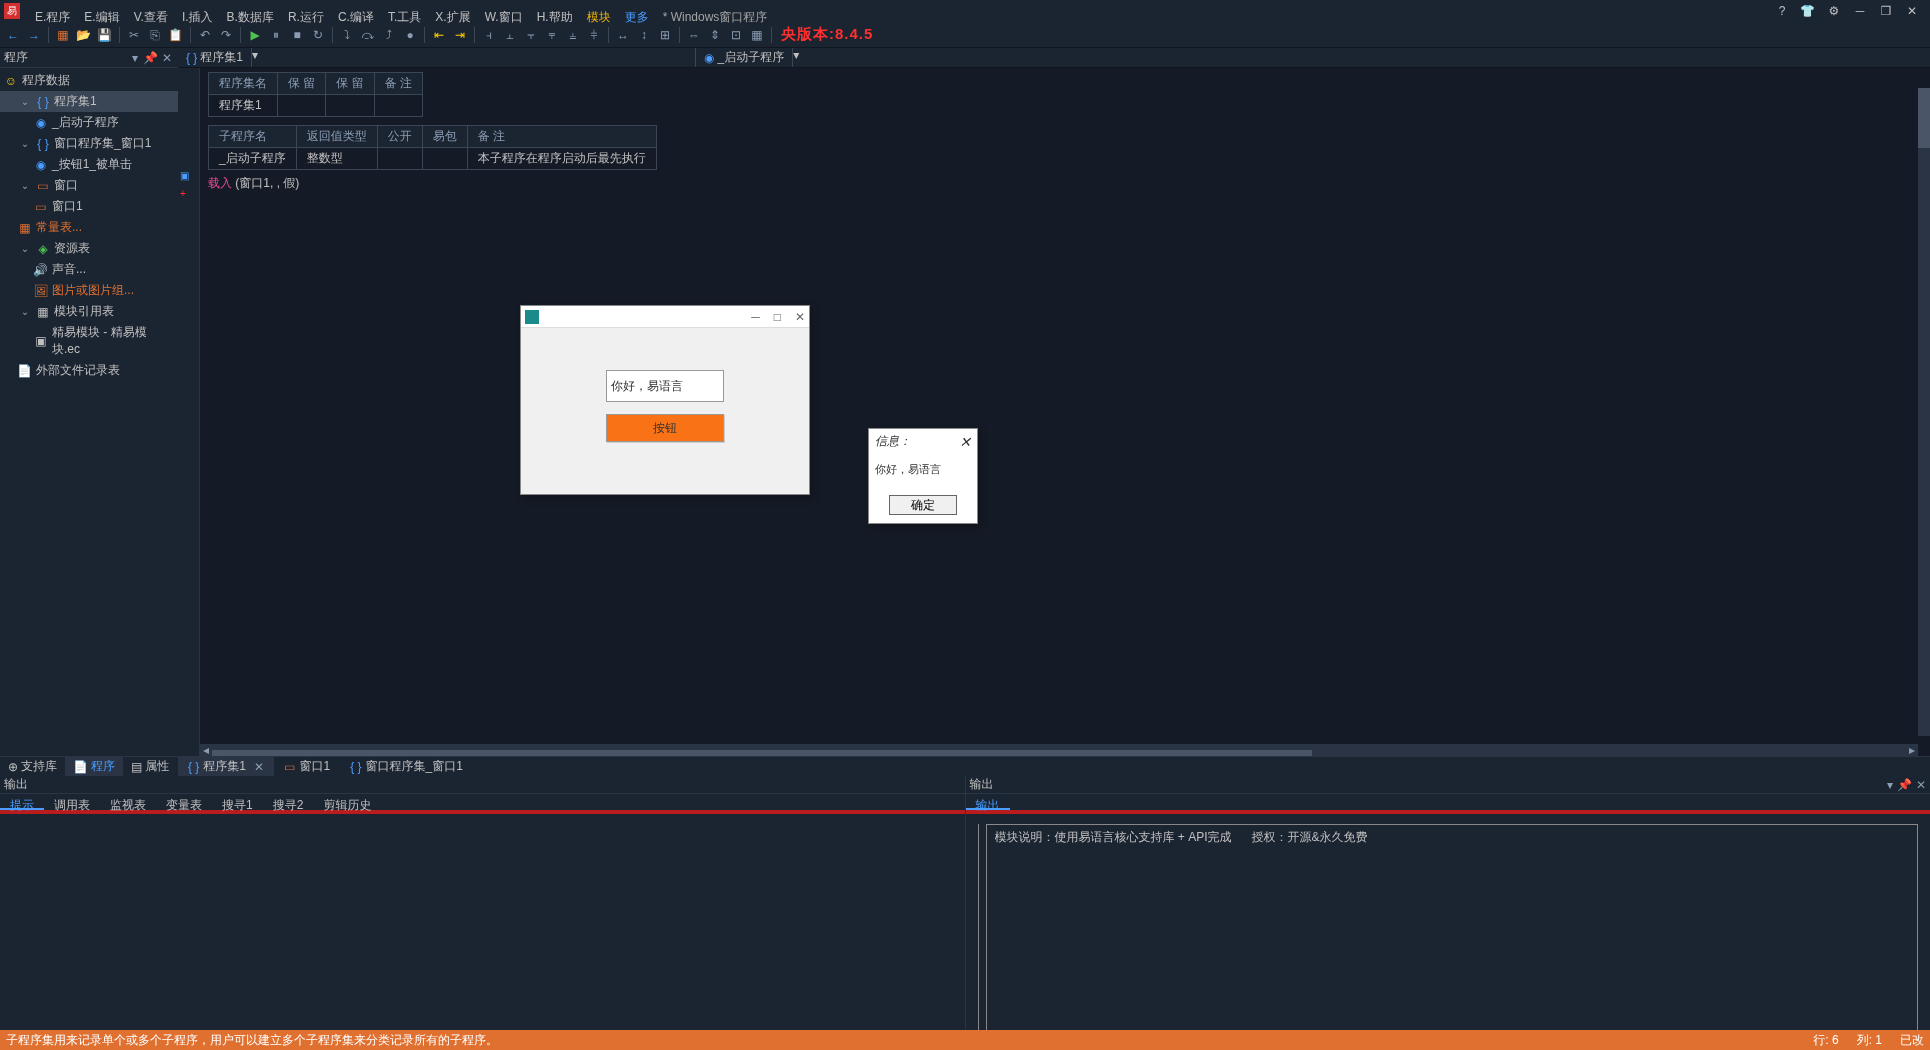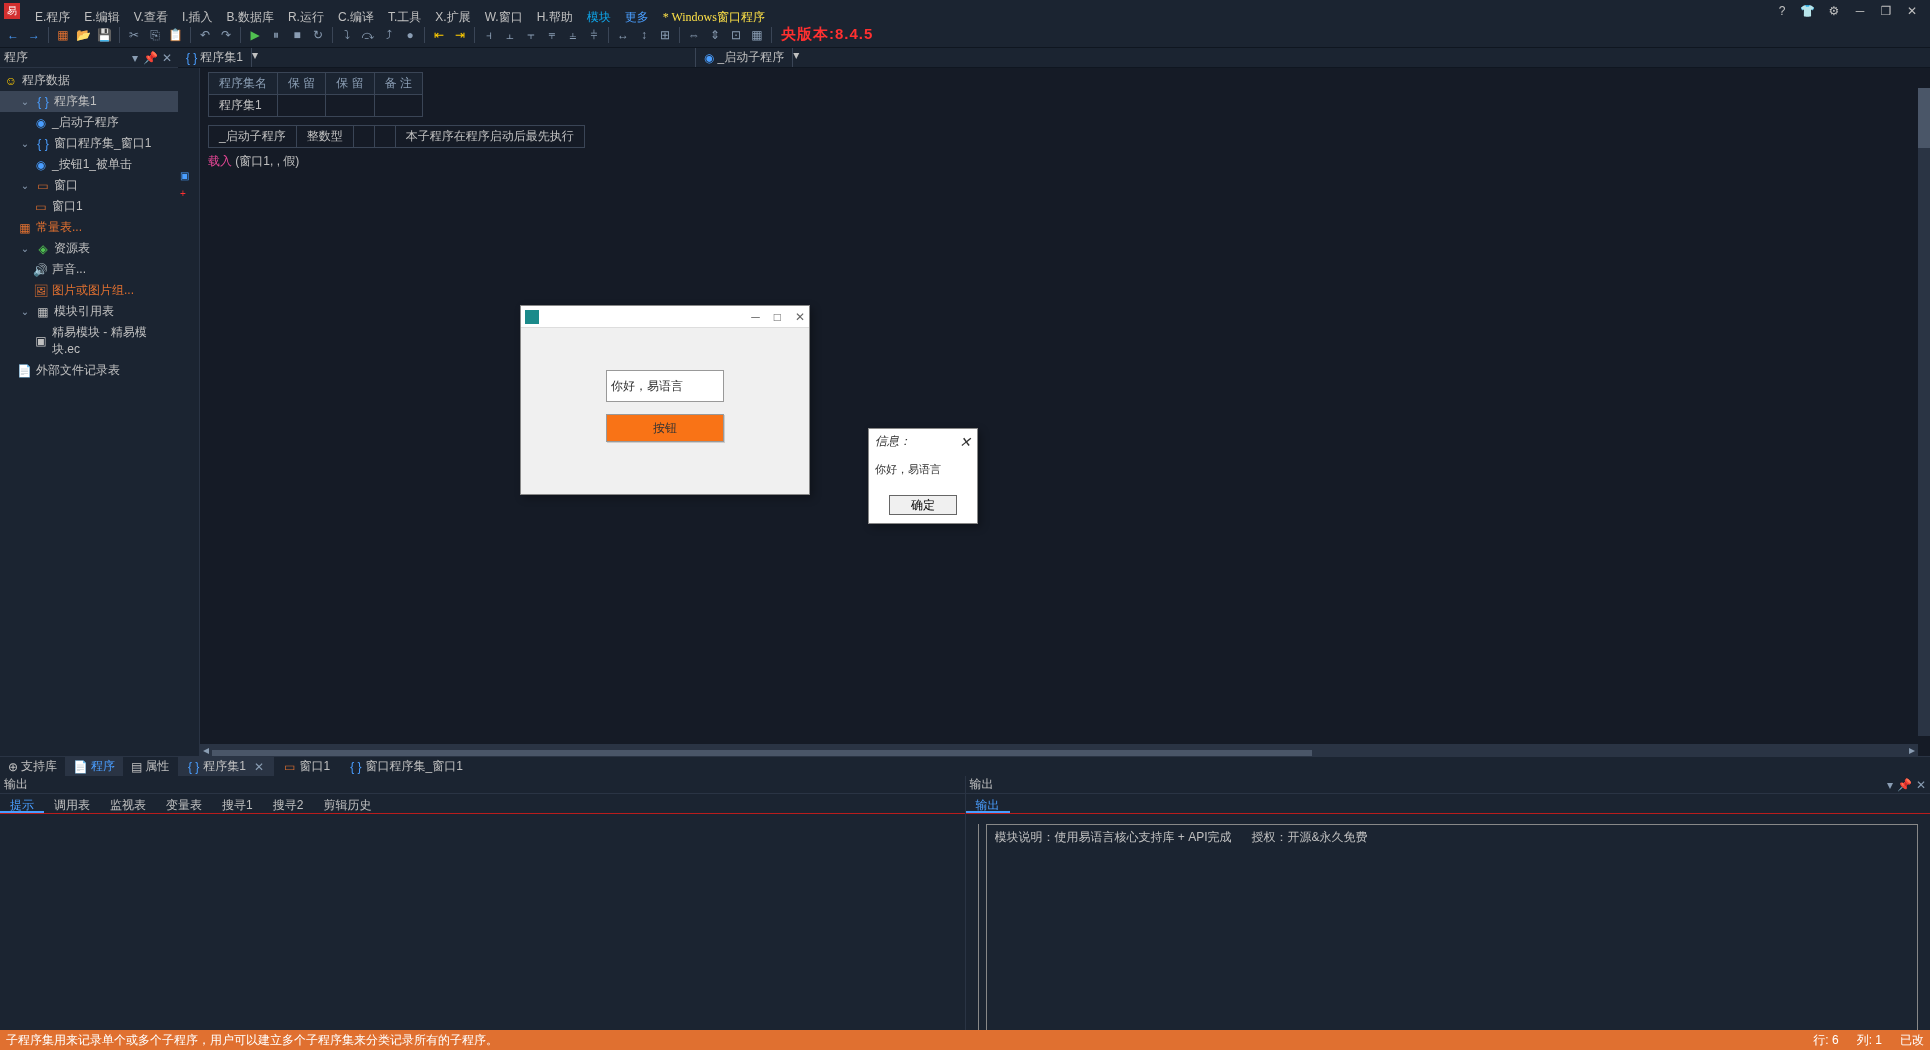--- a/index.html
+++ b/index.html
@@ -2,23 +2,23 @@
 <html><head>
 <meta charset="utf-8">
 <style>
 * { margin: 0; padding: 0; box-sizing: border-box; font-family: "Microsoft YaHei", sans-serif; font-size: 12px; }
 body { background: #1b2431; color: #c0c0c0; width: 1930px; height: 1050px; overflow: hidden; position: relative; }
 
 
 .menubar { height: 22px; background: #1b2431; display: flex; align-items: center; padding-left: 4px; }
 .logo { width: 16px; height: 16px; background: #d32f2f; margin-right: 8px; display:flex; align-items:center; justify-content:center; color:#fff; font-size:10px; }
 .menu-item { padding: 3px 7px; cursor: pointer; margin-top: 12px; }
-.menu-item.module { color: #0ea5e9; }
+.menu-item.module { color: #eab308; }
 .menu-item.more { color: #4a9eff; }
-.menu-item.blue { color: #fde047; font-family: Liberation Serif, serif; }
+.menu-item.blue { color: #a3a3a3; }
 .menubar-right { margin-left: auto; display: flex; gap: 10px; padding-right: 10px; }
 .menubar-right .icon { width: 16px; height: 16px; display: flex; align-items: center; justify-content: center; cursor: pointer; }
 
 
 .toolbar { height: 26px; background: #1b2431; border-bottom: 1px solid #0f1620; display: flex; align-items: center; padding: 0 4px; gap: 3px; }
 .tb-btn { width: 18px; height: 18px; display: flex; align-items: center; justify-content: center; cursor: pointer; color: #8a9db3; }
 .tb-sep { width: 1px; height: 16px; background: #3a4556; margin: 0 2px; }
 .version { color: #ff3030; font-size: 15px; font-weight: bold; margin-left: 4px; letter-spacing: 1px; }
 
 
@@ -106,21 +106,21 @@
 .btab .close { margin-left: 4px; color: #8a9db3; }
 
 
 .output-wrap { display: flex; height: 290px; }
 .output-left { flex: 1; background: #1b2431; display: flex; flex-direction: column; border-right: 1px solid #2a3444;}
 .output-right { flex: 1; background: #1b2431; display: flex; flex-direction: column; }
 .out-header { height: 18px; display: flex; align-items: center; padding: 0 4px; border-bottom: 1px solid #2a3444; }
 .out-header .title { flex: 1; }
 .out-header .btns { display: flex; gap: 4px; }
 .out-header .btns span { cursor: pointer; color: #8a9db3; }
-.out-tabs { display: flex; height: 20px; border-bottom: 1px solid #b91c1c; }
+.out-tabs { display: flex; height: 20px; border-bottom: 4px solid #b91c1c; }
 .out-tab { padding: 3px 10px; cursor: pointer; }
 .out-tab.active { color: #4a9eff; border-bottom: 2px solid #4a9eff; }
 .out-body { flex: 1; overflow: auto; padding: 4px; }
 
 
 .outline-group { position: relative; }
 .outbox { border: 1px solid #888; padding: 4px 8px; margin: 6px 8px 4px 16px; display: flex; gap: 20px; align-items: center; color: #c0c0c0; font-family: Consolas, monospace; font-size: 12px; position: relative; }
 .outbox .seg { flex: 0 0 auto; }
 .outbox .seg.main { width: 400px; overflow: hidden; white-space: nowrap; }
 .vline { position: absolute; left: 8px; top: 0; width: 0; height: 100%; border-left: 1px solid #888; }
@@ -315,20 +315,27 @@
                 <td>程序集1</td>
                 <td></td>
                 <td></td>
                 <td></td>
               </tr>
         </tbody>
           </table>
         <div style="height:4px"></div>
         <table class="code-table">
           <tbody>
+              <tr>
+                <th>子程序名</th>
+                <th>返回值类型</th>
+                <th>公开</th>
+                <th>易包</th>
+                <th>备 注</th>
+              </tr>
           <tr>
                 <td>_启动子程序</td>
                 <td>整数型</td>
                 <td></td>
                 <td></td>
                 <td class="remark">本子程序在程序启动后最先执行</td>
               </tr>
         </tbody>
           </table>
         <div class="code-line"><span class="kw">载入</span> <span class="str-lit">(窗口1, , 假)</span></div>

